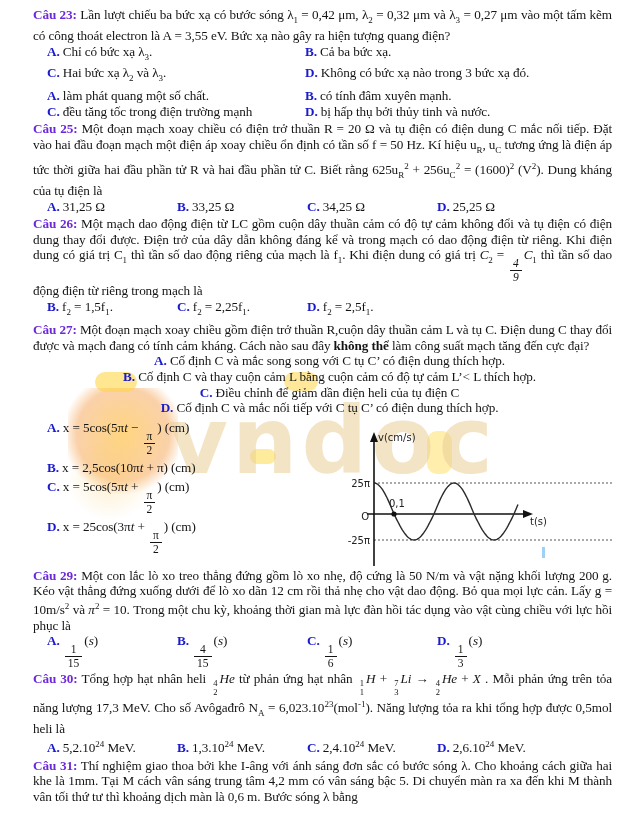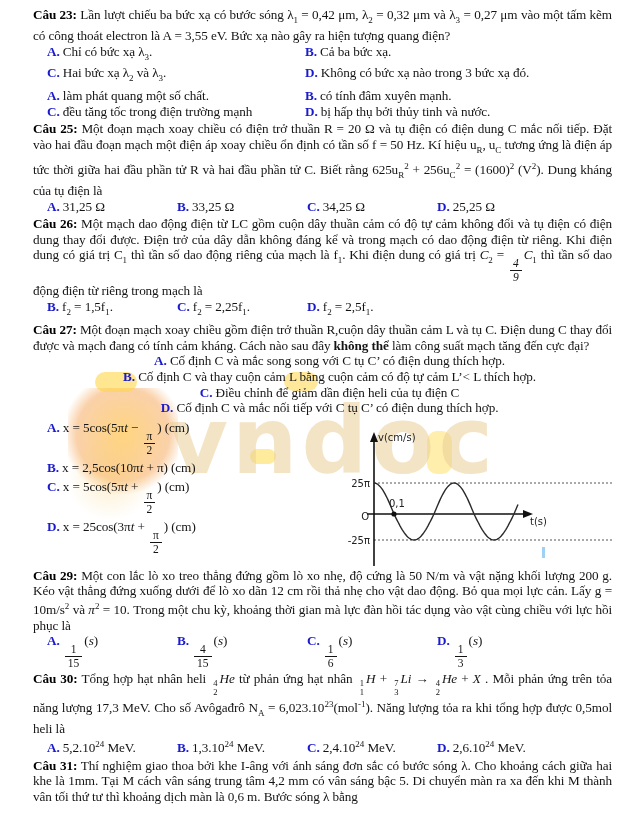--- a/index.html
+++ b/index.html
@@ -25,21 +25,21 @@
     background:radial-gradient(circle at 50% 42%, rgba(255,190,60,0.65), rgba(242,140,40,0.40) 55%, rgba(242,140,40,0) 72%);
   }
   .wm-soft {
     position:absolute; left:70px; top:430px; width:80px; height:95px;
     background:radial-gradient(circle, rgba(250,200,90,0.30), rgba(250,200,90,0) 70%);
   }
   
   .doc { position:relative; z-index:1; padding:7px 28px 0 33px; }
   .q { margin:0 0 2px 0; }
   .qp { margin:0; text-align:justify; }
-  .ql { color:#000000; font-weight:bold; }
+  .ql { color:#6d28d9; font-weight:bold; }
   .ol { color:#1a1ace; font-weight:bold; }
   sup, sub { font-size:9px; letter-spacing:0; }
   .opts { padding-left:14px; }
   .opts2 { display:grid; grid-template-columns:258px 1fr; }
   .opts4 { display:grid; grid-template-columns:130px 130px 130px 1fr; align-items:center; }
   .optlist .opt { display:block;text-align:center; }
   .opt { white-space:nowrap; }
   
   .fr { display:inline-flex; flex-direction:column; align-items:center;
         line-height:11px; font-size:11.5px; vertical-align:-8px; padding:0 2px; letter-spacing:0; }

